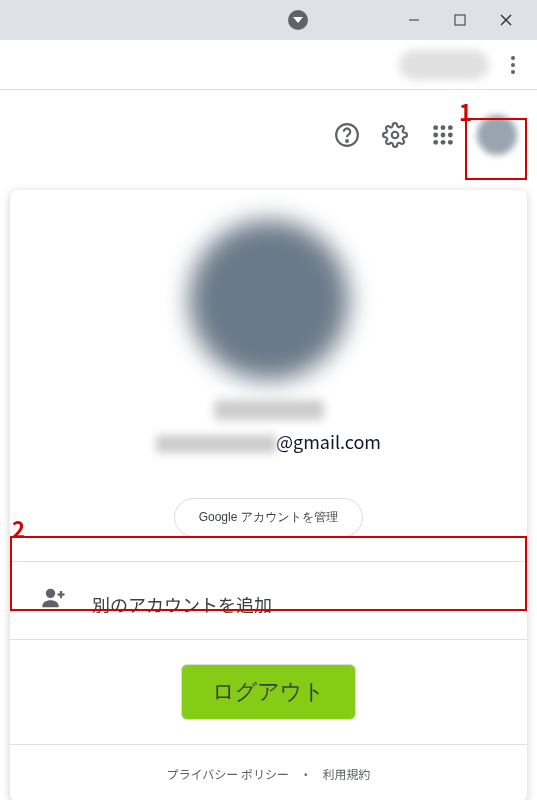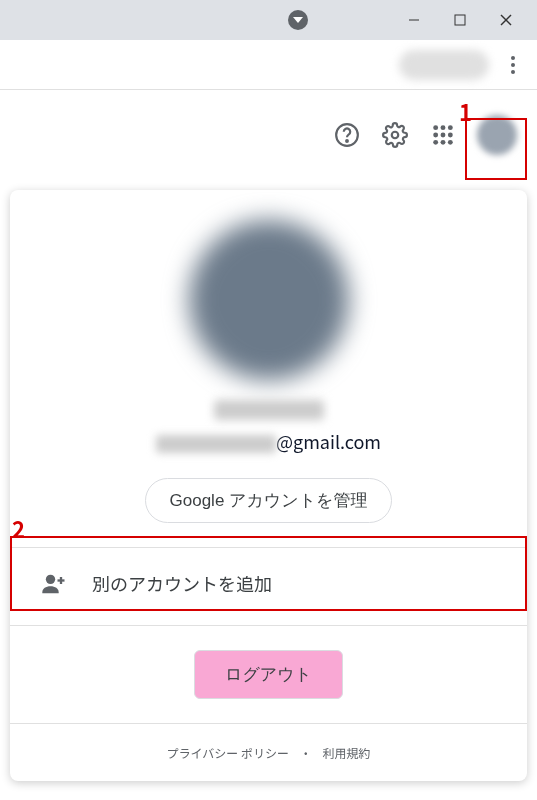--- a/index.html
+++ b/index.html
@@ -176,55 +176,56 @@
       background: #ccc;
       filter: blur(4px);
       vertical-align: middle;
       border-radius: 3px;
     }
     .manage-btn {
       display: inline-block;
       padding: 10px 24px;
       border: 1px solid #dadce0;
       border-radius: 24px;
-      font-size: 17px;
+      font-size: 12px;
       color: #3c4043;
       cursor: pointer;
       margin-bottom: 24px;
       background: #fff;
+      margin-top: 20px;
     }
     .divider {
       height: 1px;
       background: #e0e0e0;
     }
     .add-account {
       display: flex;
-      align-items: flex-start;
+      align-items: flex-end;
       padding: 22px 30px;
       text-align: left;
       cursor: pointer;
       gap: 24px;
     }
     .add-account-icon {
       color: #5f6368;
     }
     .add-account-text {
       color: #3c4043;
       font-size: 18px;
     }
     .logout-btn {
       display: inline-block;
       padding: 12px 30px;
       border: 1px solid #dadce0;
       border-radius: 6px;
-      font-size: 17px;
+      font-size: 22px;
       color: #3c4043;
       cursor: pointer;
       margin: 24px 16px;
-      background: #f9a8d4;
+      background: #84cc16;
     }
     .footer-links {
       padding: 20px 16px;
       font-size: 12px;
       color: #5f6368;
     }
     .footer-link {
       cursor: pointer;
     }
     .sep { margin: 0 8px; }

